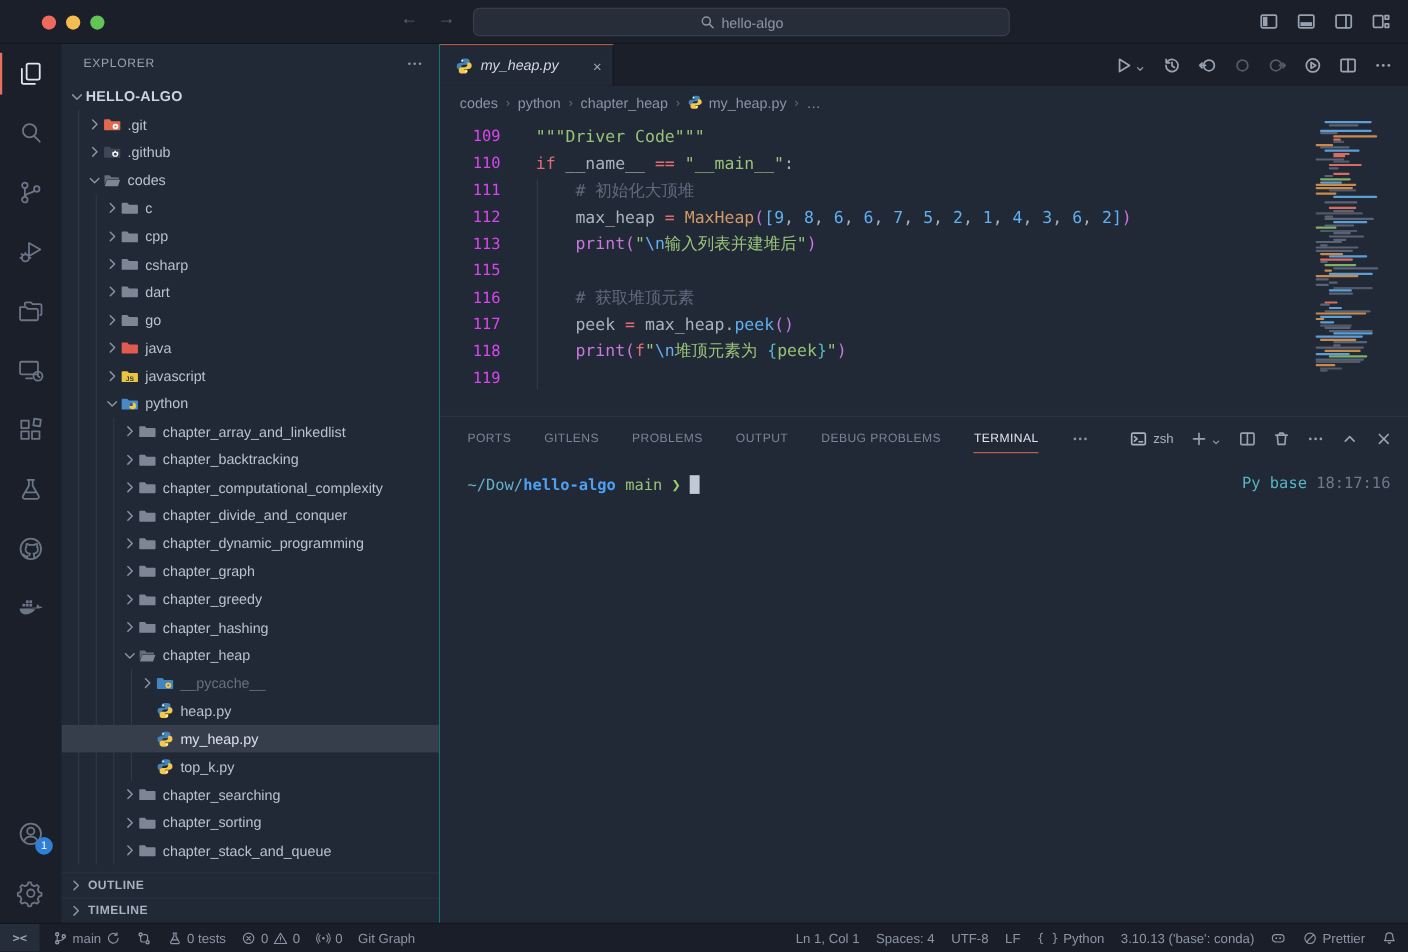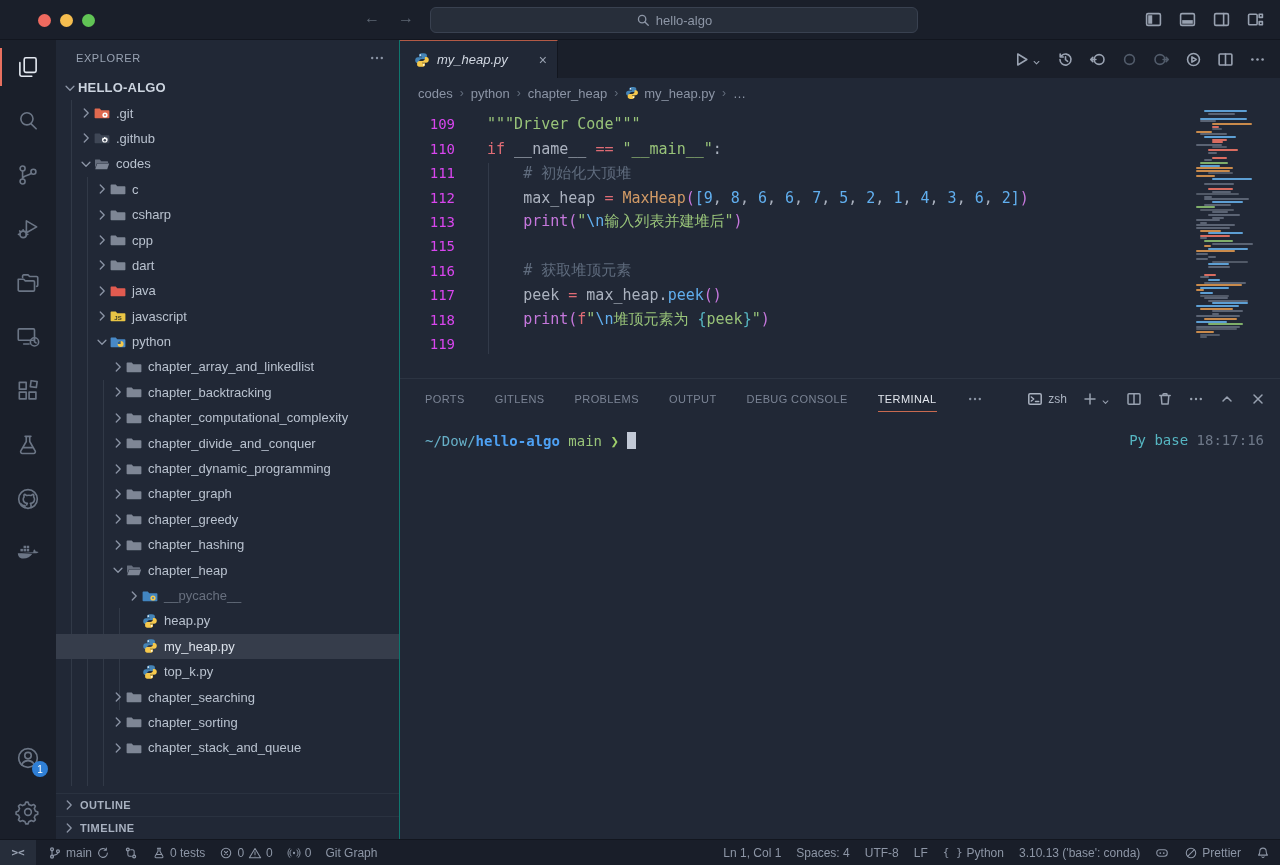--- a/index.html
+++ b/index.html
@@ -350,47 +350,60 @@
           <span class="tw-chev">
             <svg viewBox="0 0 16 16" fill="none" stroke="currentColor" stroke-width="1.5" stroke-linecap="round" stroke-linejoin="round">
               <path d="M6 3.5 L10.5 8 L6 12.5"></path>
             </svg>
           </span>
           <span class="tw-icon">
             <svg viewBox="0 0 16 16">
               <path d="M1.4 3.4 h4.3 l1.6 1.8 h7.3 a.8.8 0 0 1 .8.8 v6.5 a.8.8 0 0 1-.8.8 H1.4 a.8.8 0 0 1-.8-.8 V4.2 a.8.8 0 0 1 .8-.8z" fill="#7e8695"></path>
             </svg>
           </span>
+          <span class="lbl">cpp</span>
+        </div>
+        <div class="tree-row" style="padding-left: 38px;">
+          <span class="tw-chev">
+            <svg viewBox="0 0 16 16" fill="none" stroke="currentColor" stroke-width="1.5" stroke-linecap="round" stroke-linejoin="round">
+              <path d="M6 3.5 L10.5 8 L6 12.5"></path>
+            </svg>
+          </span>
+          <span class="tw-icon">
+            <svg viewBox="0 0 16 16">
+              <path d="M1.4 3.4 h4.3 l1.6 1.8 h7.3 a.8.8 0 0 1 .8.8 v6.5 a.8.8 0 0 1-.8.8 H1.4 a.8.8 0 0 1-.8-.8 V4.2 a.8.8 0 0 1 .8-.8z" fill="#7e8695"></path>
+            </svg>
+          </span>
           <span class="lbl">csharp</span>
         </div>
         <div class="tree-row" style="padding-left: 38px;">
           <span class="tw-chev">
             <svg viewBox="0 0 16 16" fill="none" stroke="currentColor" stroke-width="1.5" stroke-linecap="round" stroke-linejoin="round">
               <path d="M6 3.5 L10.5 8 L6 12.5"></path>
             </svg>
           </span>
           <span class="tw-icon">
             <svg viewBox="0 0 16 16">
               <path d="M1.4 3.4 h4.3 l1.6 1.8 h7.3 a.8.8 0 0 1 .8.8 v6.5 a.8.8 0 0 1-.8.8 H1.4 a.8.8 0 0 1-.8-.8 V4.2 a.8.8 0 0 1 .8-.8z" fill="#7e8695"></path>
             </svg>
           </span>
-          <span class="lbl">cpp</span>
+          <span class="lbl">dart</span>
         </div>
         <div class="tree-row" style="padding-left: 38px;">
           <span class="tw-chev">
             <svg viewBox="0 0 16 16" fill="none" stroke="currentColor" stroke-width="1.5" stroke-linecap="round" stroke-linejoin="round">
               <path d="M6 3.5 L10.5 8 L6 12.5"></path>
             </svg>
           </span>
           <span class="tw-icon">
             <svg viewBox="0 0 16 16">
               <path d="M1.4 3.4 h4.3 l1.6 1.8 h7.3 a.8.8 0 0 1 .8.8 v6.5 a.8.8 0 0 1-.8.8 H1.4 a.8.8 0 0 1-.8-.8 V4.2 a.8.8 0 0 1 .8-.8z" fill="#7e8695"></path>
             </svg>
           </span>
-          <span class="lbl">dart</span>
+          <span class="lbl">go</span>
         </div>
         <div class="tree-row" style="padding-left: 38px;">
           <span class="tw-chev">
             <svg viewBox="0 0 16 16" fill="none" stroke="currentColor" stroke-width="1.5" stroke-linecap="round" stroke-linejoin="round">
               <path d="M6 3.5 L10.5 8 L6 12.5"></path>
             </svg>
           </span>
           <span class="tw-icon">
             <svg viewBox="0 0 16 16">
               <path d="M1.4 3.4 h4.3 l1.6 1.8 h7.3 a.8.8 0 0 1 .8.8 v6.5 a.8.8 0 0 1-.8.8 H1.4 a.8.8 0 0 1-.8-.8 V4.2 a.8.8 0 0 1 .8-.8z" fill="#e25b50"></path>
@@ -878,21 +891,21 @@
           <div class="mm-bar" style="left: 4px; top: 226.2px; width: 7.35916px; background: rgba(139, 148, 165, 0.45);"></div>
         </div>
       </div>
 
     <div class="panel">
       <div class="panel-tabs" id="panel-tabs">
           <div class="ptab">PORTS</div>
           <div class="ptab">GITLENS</div>
           <div class="ptab">PROBLEMS</div>
           <div class="ptab">OUTPUT</div>
-          <div class="ptab">DEBUG CONSOLE</div>
+          <div class="ptab">DEBUG PROBLEMS</div>
           <div class="ptab active">TERMINAL</div>
           <span class="ptab-more" style="width: 16px; height: 16px; display: flex;">
             <svg viewBox="0 0 16 16" fill="none" stroke="currentColor" stroke-width="1.5" stroke-linecap="round" stroke-linejoin="round">
               <circle cx="3.2" cy="8" r="1.2" fill="currentColor" stroke="none"></circle>
               <circle cx="8" cy="8" r="1.2" fill="currentColor" stroke="none"></circle>
               <circle cx="12.8" cy="8" r="1.2" fill="currentColor" stroke="none"></circle>
             </svg>
           </span>
           <div class="panel-actions">
             <span class="pa-zsh">

